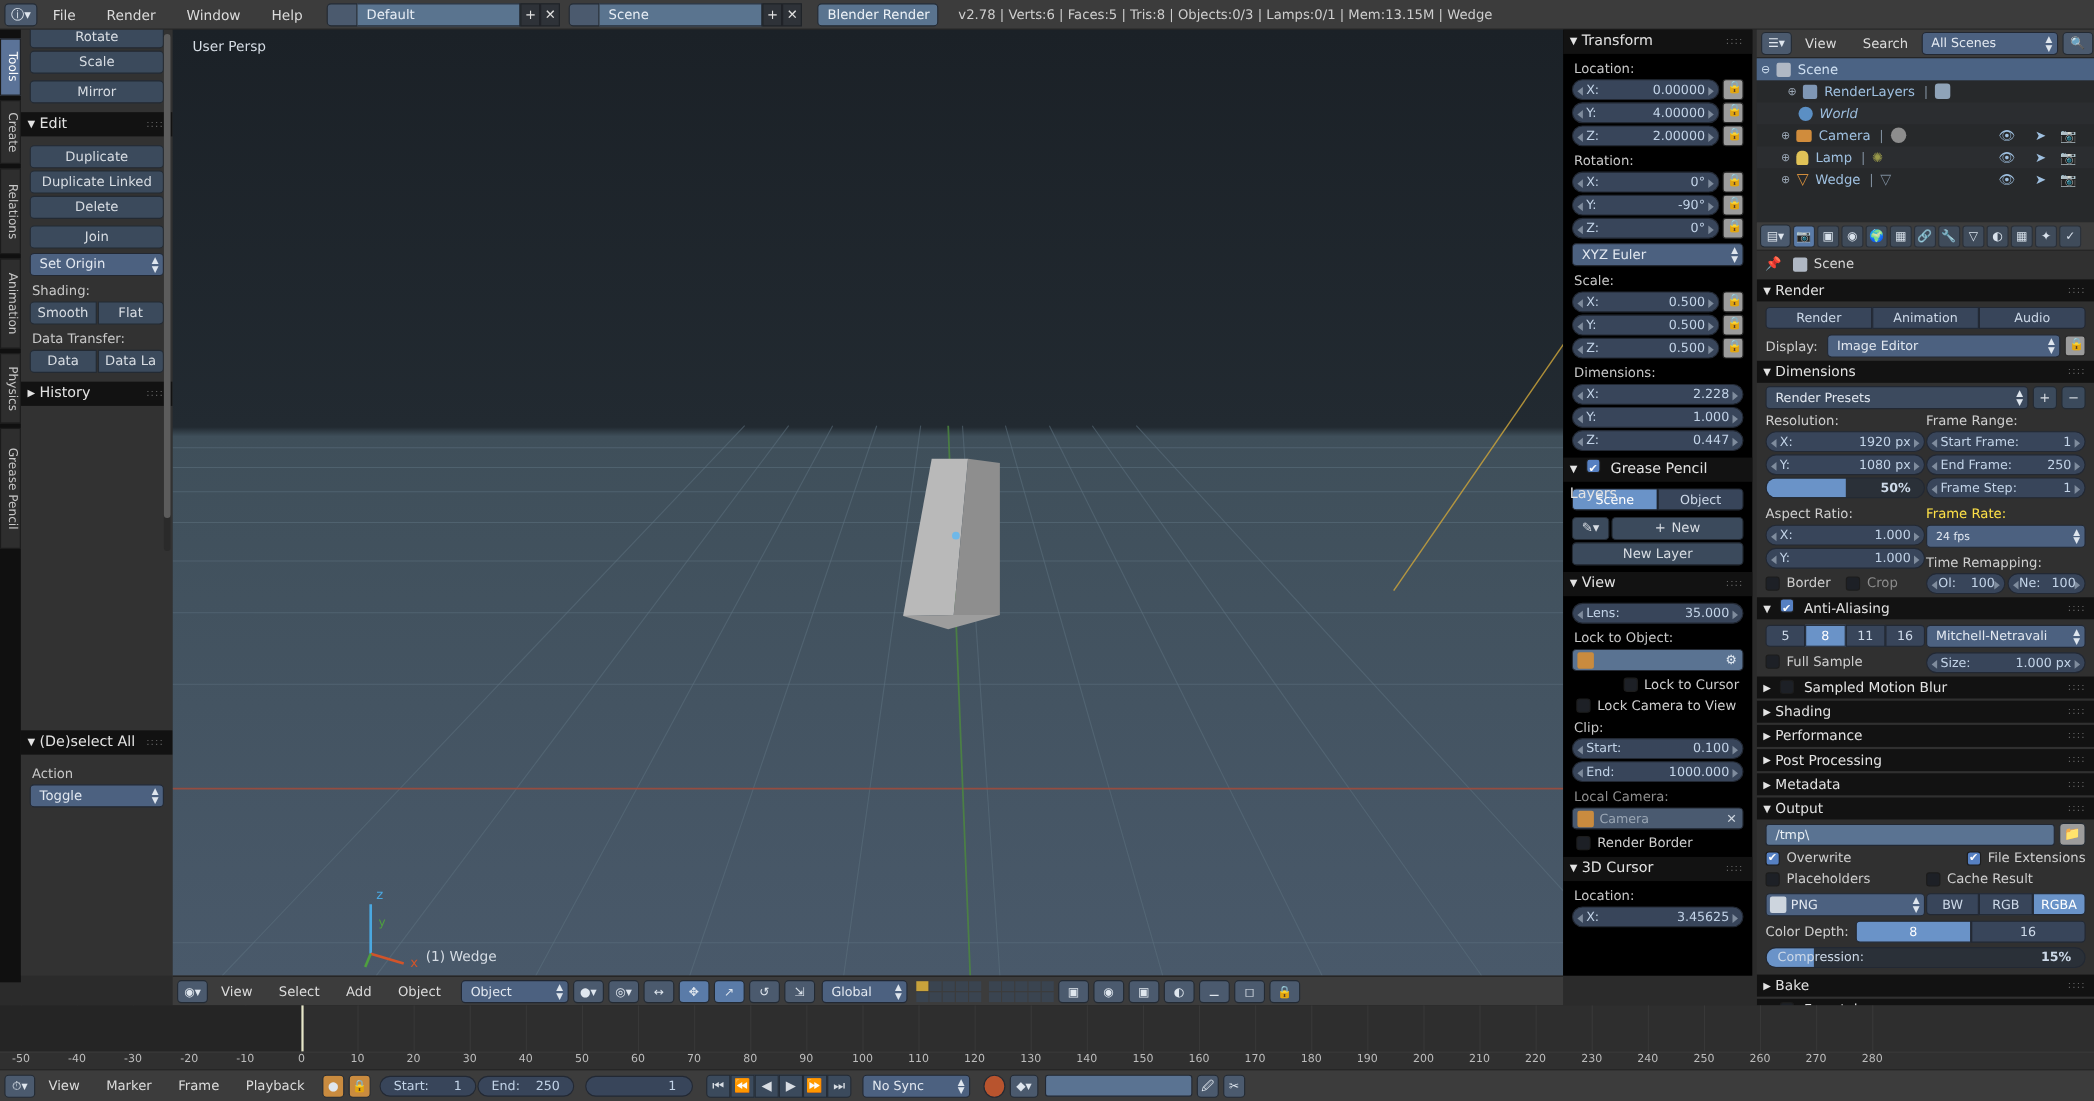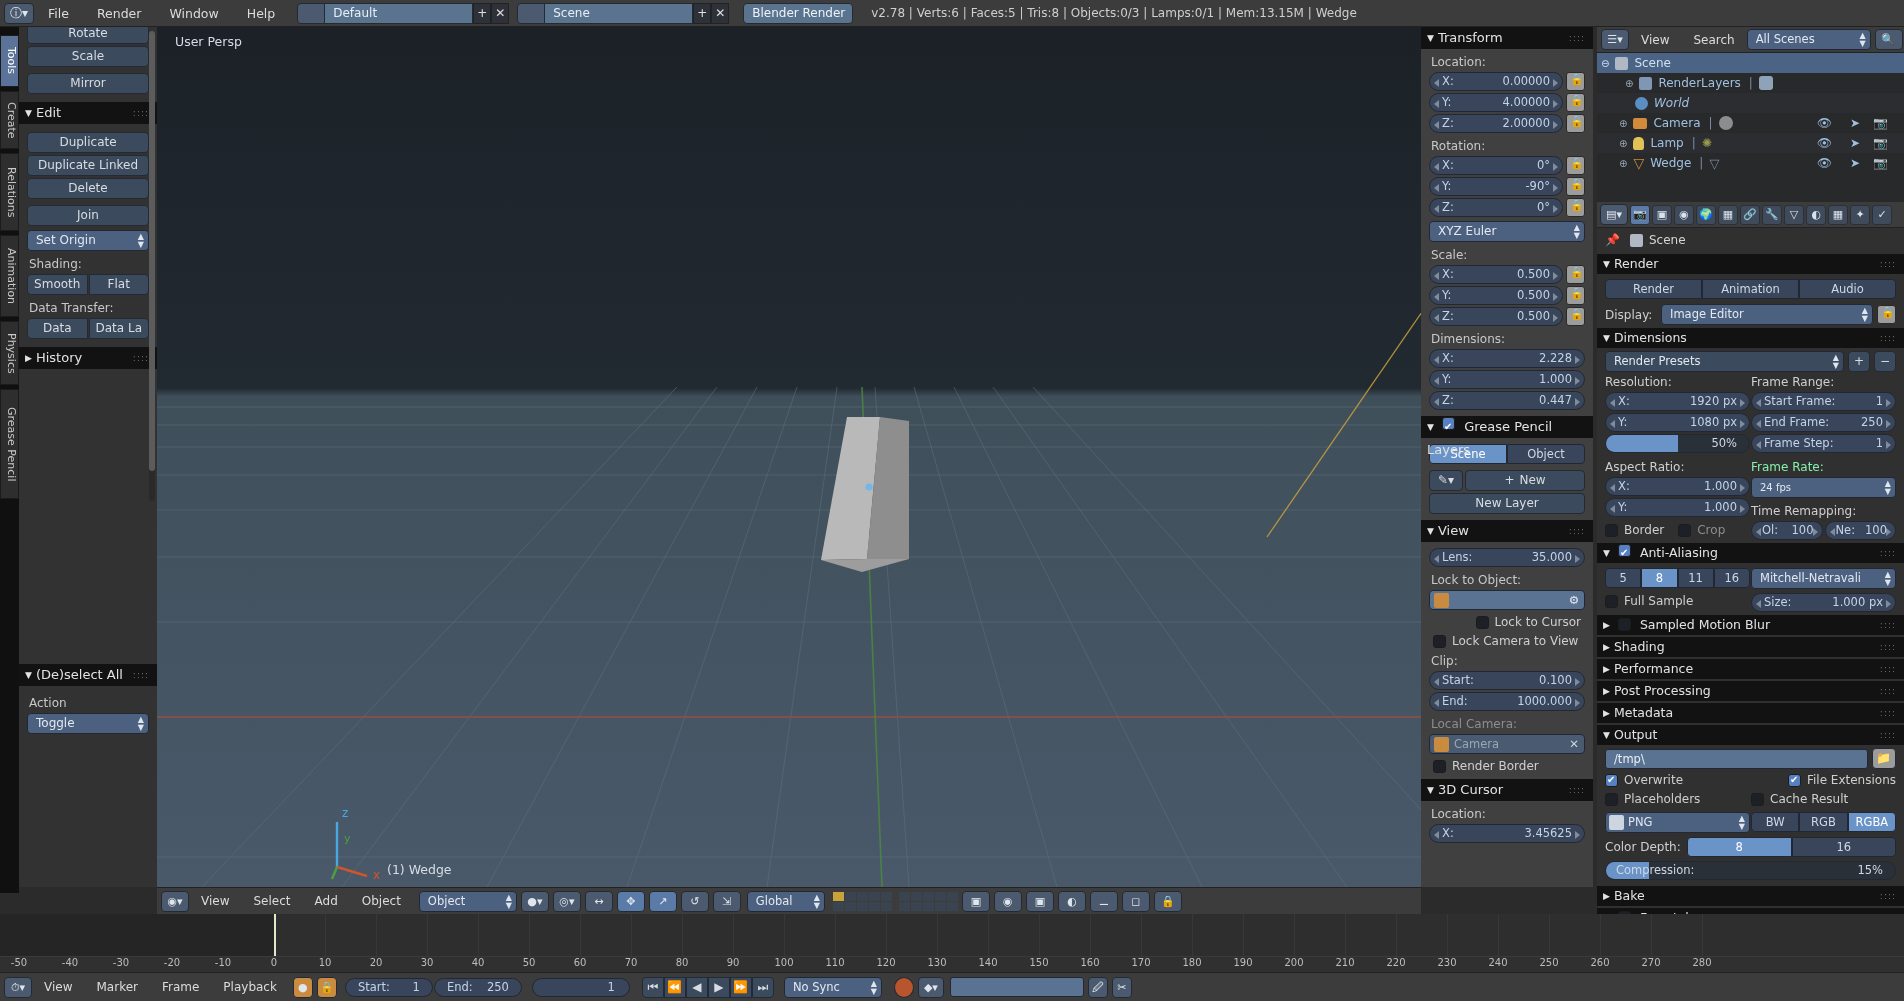--- a/index.html
+++ b/index.html
@@ -80,21 +80,21 @@
   
   .viewport { position:absolute; left:157px; top:27px; width:1264px; height:860px;
               background:linear-gradient(#1b2127 0%,#222a31 42%,#3f4f5a 43%,#49596a 100%);
               overflow:hidden; }
   .vp-text { position:absolute; color:#d6dde5; font-size:12.5px; }
   .vp-hdr { position:absolute; left:157px; top:887px; width:1264px; height:27px;
             background:#3c3c3c; border-top:1px solid #222; display:flex; align-items:center; }
 
   
   .npanel { position:absolute; left:1421px; top:27px; width:172px; height:860px;
-            background:#404040; overflow:hidden; }
+            background:#000000; overflow:hidden; }
   .np-body { padding:0 0 4px 0; }
   .np-row { display:flex; align-items:center; gap:3px; margin:2px 8px; }
   .np-row .wfield { flex:1; }
 
   
   .outliner { position:absolute; left:1597px; top:27px; width:307px; height:175px; background:#27292b; }
   .ol-hdr { height:26px; background:#3c3c3c; display:flex; align-items:center; border-bottom:1px solid #222; }
   .ol-row { height:20px; display:flex; align-items:center; font-size:12px; color:#9fc0e0; position:relative; }
   .ol-row.sel { background:#4b6384; color:#cfe0f2; }
   .ol-row.alt { background:#2b2d30; }
@@ -116,21 +116,21 @@
   .seg { display:flex; }
   .seg > div { flex:1; background:#38455a; border:1px solid #222833; color:#cdd9e8;
                height:20px; line-height:18px; text-align:center; font-size:11.5px; }
   .seg > div:first-child { border-radius:4px 0 0 4px; }
   .seg > div:last-child { border-radius:0 4px 4px 0; }
   .seg > div.on { background:#6a93c8; color:#fff; }
   .slider { position:relative; background:#2a3038; border:1px solid #222833; border-radius:10px;
             height:19px; overflow:hidden; color:#cdd9e8; font-size:11.5px; }
   .slider .fill { position:absolute; left:0; top:0; height:100%; background:#6a93c8; }
   .slider .t1 { position:absolute; left:10px; top:0; line-height:17px; }
-  .slider .t2 { position:absolute; right:12px; top:0; line-height:17px; }
+  .slider .t2 { position:absolute; right:12px; top:0; line-height:17px;font-weight:bold; }
   .chkrow { display:flex; align-items:center; gap:6px; font-size:12px; color:#cfcfcf; }
 
   
   .tl { position:absolute; left:0; top:914px; width:1904px; height:87px; background:#2b2b2b; }
   .tl-grid { position:absolute; left:0; top:0; width:1904px; height:58px; background:#2e2e2e; }
   .tl-dark { position:absolute; left:0; top:0; width:274px; height:42px; background:#252525; }
   .tl-ruler { position:absolute; left:0; top:42px; width:1904px; height:16px; background:#303030;
               border-top:1px solid #3a3a3a; }
   .tl-tick { position:absolute; top:0; font-size:10px; color:#bdbdbd; transform:translateX(-50%); }
   .tl-vline { position:absolute; top:0; width:1px; height:42px; background:#383838; }
@@ -686,21 +686,21 @@
           <span class="val">1</span>
         </div>
         <div class="wfield" style="margin-bottom:2px;">
           <span class="lbl">End Frame:</span>
           <span class="val">250</span>
         </div>
         <div class="wfield">
           <span class="lbl">Frame Step:</span>
           <span class="val">1</span>
         </div>
-        <div style="font-size:12px;color:#86efac;margin:7px 0 3px 0;">Frame Rate:</div>
+        <div style="font-size:12px;color:#fde047;margin:7px 0 3px 0;">Frame Rate:</div>
         <div class="wselect">
           <span style="font-size:10px">24 fps</span>
           <span class="arrows">▲<br>▼</span>
         </div>
         <div style="font-size:12px;color:#cfcfcf;margin:6px 0 3px 0;">Time Remapping:</div>
         <div style="display:flex;gap:2px;">
           <div class="wfield" style="flex:1;padding:0 10px;">
             <span class="lbl" style="left:10px;">Ol:</span>
             <span class="val" style="right:8px;">100</span>
           </div>

